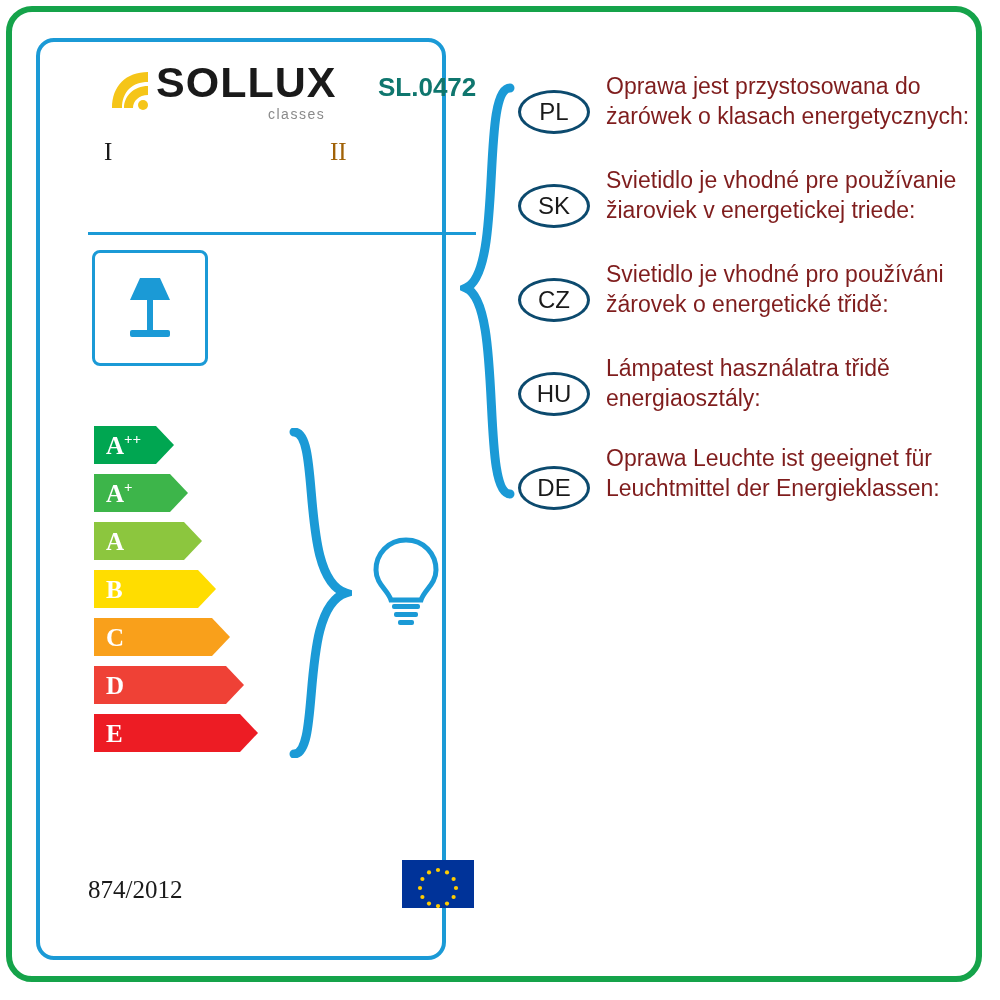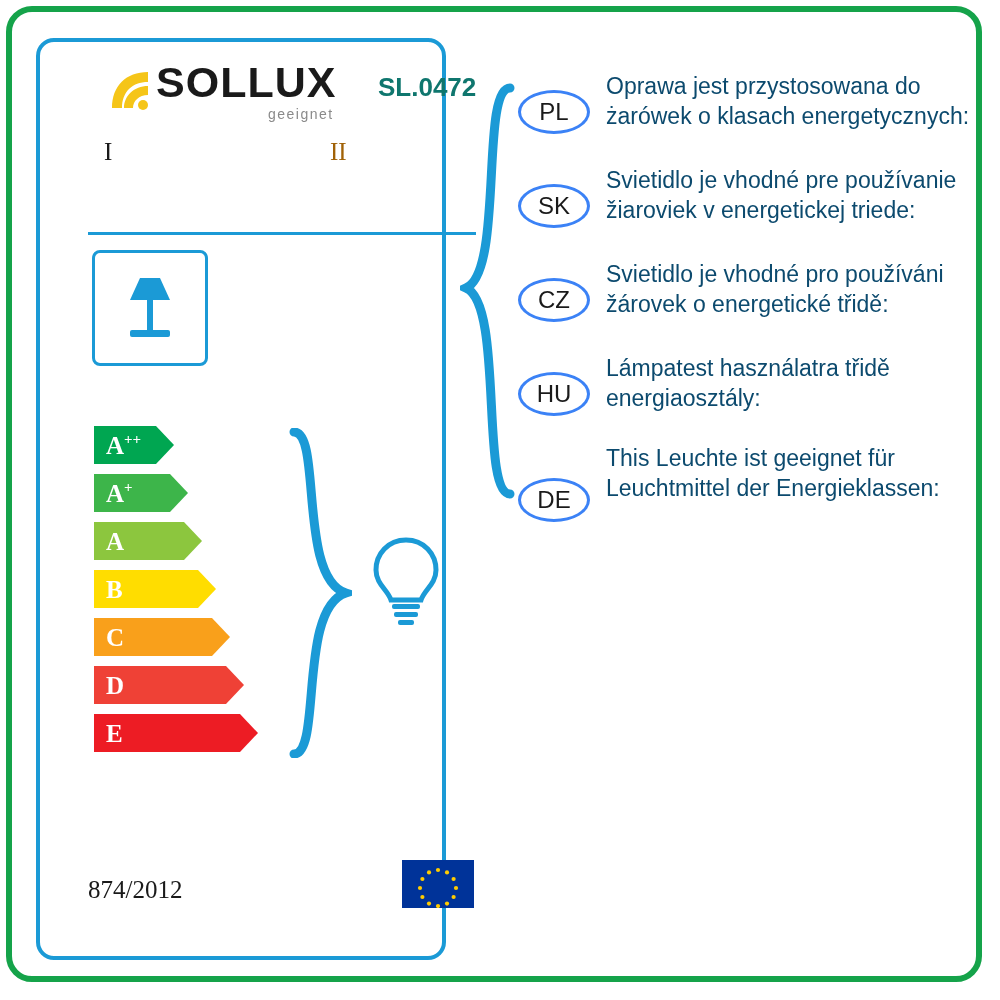--- a/index.html
+++ b/index.html
@@ -185,57 +185,57 @@
   }
   .lang-row {
     position: absolute;
     left: 0;
     width: 470px;
   }
   .lang-ellipse {
     position: absolute;
     left: 0;
     width: 72px; height: 44px;
-    border: 3px solid #3b82f6;
+    border: 3px solid #0c4a6e;
     border-radius: 50%;
     box-sizing: border-box;
     display: flex;
     align-items: center;
     justify-content: center;
   }
   .lang-code {
     font-size: 24px;
     color: #1a1a1a;
   }
   .lang-text {
     position: absolute;
     left: 88px; top: -6px;
     width: 386px;
     font-size: 23px;
     line-height: 1.3;
-    color: #0c4a6e;
+    color: #7f1d1d;
   }
 </style>
 </head>
 <body>
 
 <div id="root">
 
   <div class="outer-frame"></div>
 
   <div class="label-card">
 
     <div class="brand-row">
       <svg class="sollux-mark" viewBox="0 0 46 44">
         <path d="M4 40 C4 18, 18 4, 40 4 L40 14 C24 14, 14 24, 14 40 Z" fill="#f5c518"></path>
         <path d="M16 40 C16 28, 26 18, 40 18 L40 27 C31 27, 25 33, 25 40 Z" fill="#f5c518"></path>
         <circle cx="35" cy="37" r="5" fill="#f5c518"></circle>
       </svg>
       <div class="sollux-word">SOLLUX</div>
-      <div class="sollux-sub">geeignet</div>
+      <div class="sollux-sub">classes</div>
       <div class="model-code">SL.0472</div>
     </div>
     <div class="roman-i">I</div>
     <div class="roman-ii">II</div>
 
     <div class="hr-blue"></div>
 
     <div class="lamp-box">
       <svg class="lamp-icon" width="72" height="76" viewBox="0 0 72 76">
         <path d="M16 30 L26 8 L46 8 L56 30 Z" fill="#1b9ad6"></path>
@@ -350,21 +350,21 @@
       </div>
 
       <div class="lang-row" style="top:300px;">
         <div class="lang-ellipse" style="top:12px;">
           <span class="lang-code">HU</span>
         </div>
         <div class="lang-text">Lámpatest használatra třidě energiaosztály:</div>
       </div>
 
       <div class="lang-row" style="top:390px;">
-        <div class="lang-ellipse" style="top:28px;">
+        <div class="lang-ellipse" style="top:16px;">
           <span class="lang-code">DE</span>
         </div>
-        <div class="lang-text">This Leuchte ist geeignet für Leuchtmittel der Energieklassen:</div>
+        <div class="lang-text">Oprawa Leuchte ist geeignet für Leuchtmittel der Energieklassen:</div>
       </div>
     </div>
   </div>
 
 </div>
 
 </body></html>

